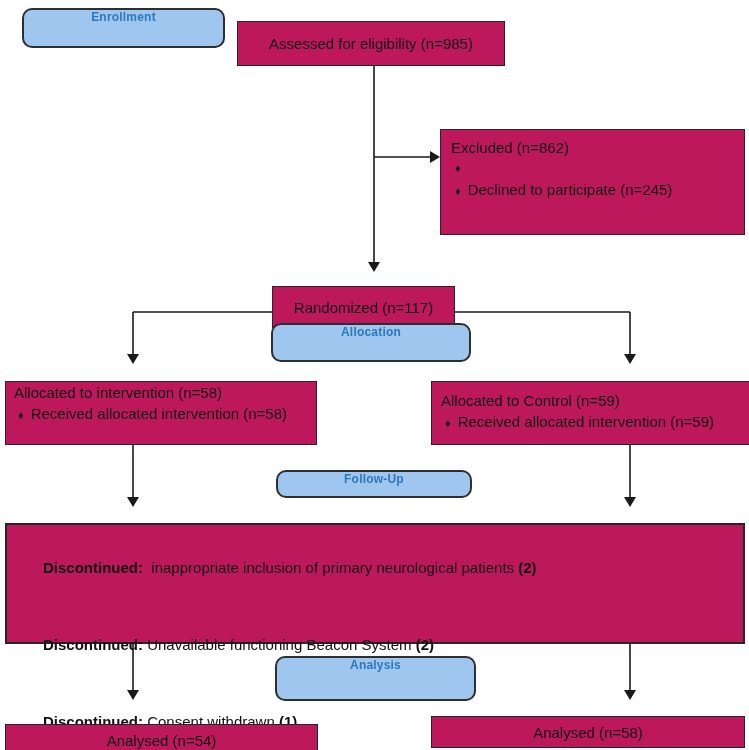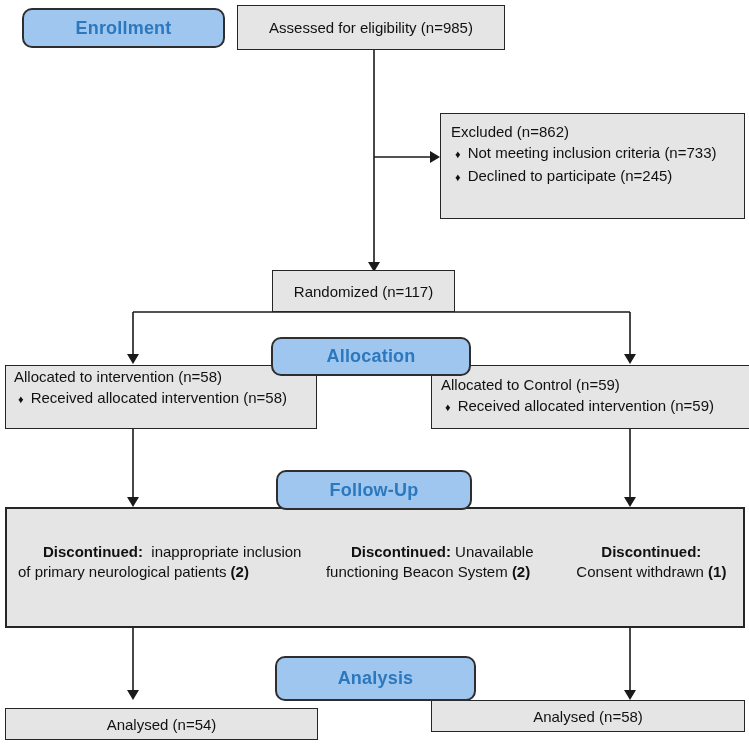--- a/index.html
+++ b/index.html
@@ -23,62 +23,63 @@
   }
   svg.connectors line {
     stroke: var(--arrow-color, #1a1a1a);
     stroke-width: 1.6;
   }
   svg.connectors polygon {
     fill: var(--arrow-color, #1a1a1a);
   }
   .box {
     position: absolute;
-    background: #e5e5e5;
+    background: #be185d;
     border: 1.6px solid var(--border-color, #262626);
     box-sizing: border-box;
     z-index: 2;
     font-size: 15px;
     line-height: 21px;
+    margin-top: 16px;
   }
   .box.center {
     display: flex;
     align-items: center;
     justify-content: center;
     text-align: center;
   }
   .badge {
     position: absolute;
     background: var(--badge-fill, #9fc6ee);
     border: 2px solid #2e2e2e;
     border-radius: 10px;
     box-sizing: border-box;
     z-index: 3;
     display: flex;
-    align-items: center;
+    align-items: flex-start;
     justify-content: center;
     color: var(--badge-text, #2c78be);
     font-weight: bold;
-    font-size: 18px;
+    font-size: 12px;
     letter-spacing: 0.2px;
   }
   
   #badge-enrollment { left: 22px;  top: 8px;   width: 203px; height: 40px; }
   #box-assessed     { left: 237px; top: 5px;   width: 268px; height: 45px; }
   
   #box-excluded     { left: 440px; top: 113px; width: 305px; height: 106px; padding: 7px 8px 0 10px; }
   
   #box-randomized   { left: 272px; top: 270px; width: 183px; height: 42px; }
-  #badge-allocation { left: 271px; top: 337px; width: 200px; height: 39px; }
+  #badge-allocation { left: 271px; top: 323px; width: 200px; height: 39px; }
   #box-alloc-left   { left: 5px;   top: 365px; width: 312px; height: 64px; padding: 0 6px 0 8px; }
   #box-alloc-right  { left: 431px; top: 365px; width: 342px; height: 64px; padding: 8px 16px 0 9px; }
   
-  #badge-followup   { left: 276px; top: 470px; width: 196px; height: 40px; }
+  #badge-followup   { left: 276px; top: 470px; width: 196px; height: 28px; }
   #box-discontinued { left: 5px;   top: 507px; width: 740px; height: 121px; border-width: 2px;
-                      padding: 13px 10px 0 11px; display: flex; flex-direction: row; gap: 17px; }
+                      padding: 13px 10px 0 11px; display: flex; flex-direction: column; gap: 17px; }
   
   #badge-analysis   { left: 275px; top: 656px; width: 201px; height: 45px; }
   #box-analysed-left  { left: 5px;   top: 708px; width: 313px; height: 32px; }
   #box-analysed-right { left: 431px; top: 700px; width: 314px; height: 32px; }
 
   .bullet-line {
     display: flex;
     align-items: baseline;
   }
   .bullet-glyph {
@@ -130,21 +131,20 @@
   </div>
 
   <div id="box-assessed" class="box center">
     <span>Assessed for eligibility (n=985)</span>
   </div>
 
   <div id="box-excluded" class="box">
     <div>Excluded (n=862)</div>
     <div class="bullet-line">
       <span class="bullet-glyph">♦</span>
-      <span>Not meeting inclusion criteria (n=733)</span>
     </div>
     <div class="bullet-line">
       <span class="bullet-glyph">♦</span>
       <span>Declined to participate (n=245)</span>
     </div>
   </div>
 
   <div id="box-randomized" class="box center">
     <span>Randomized (n=117)</span>
   </div>

